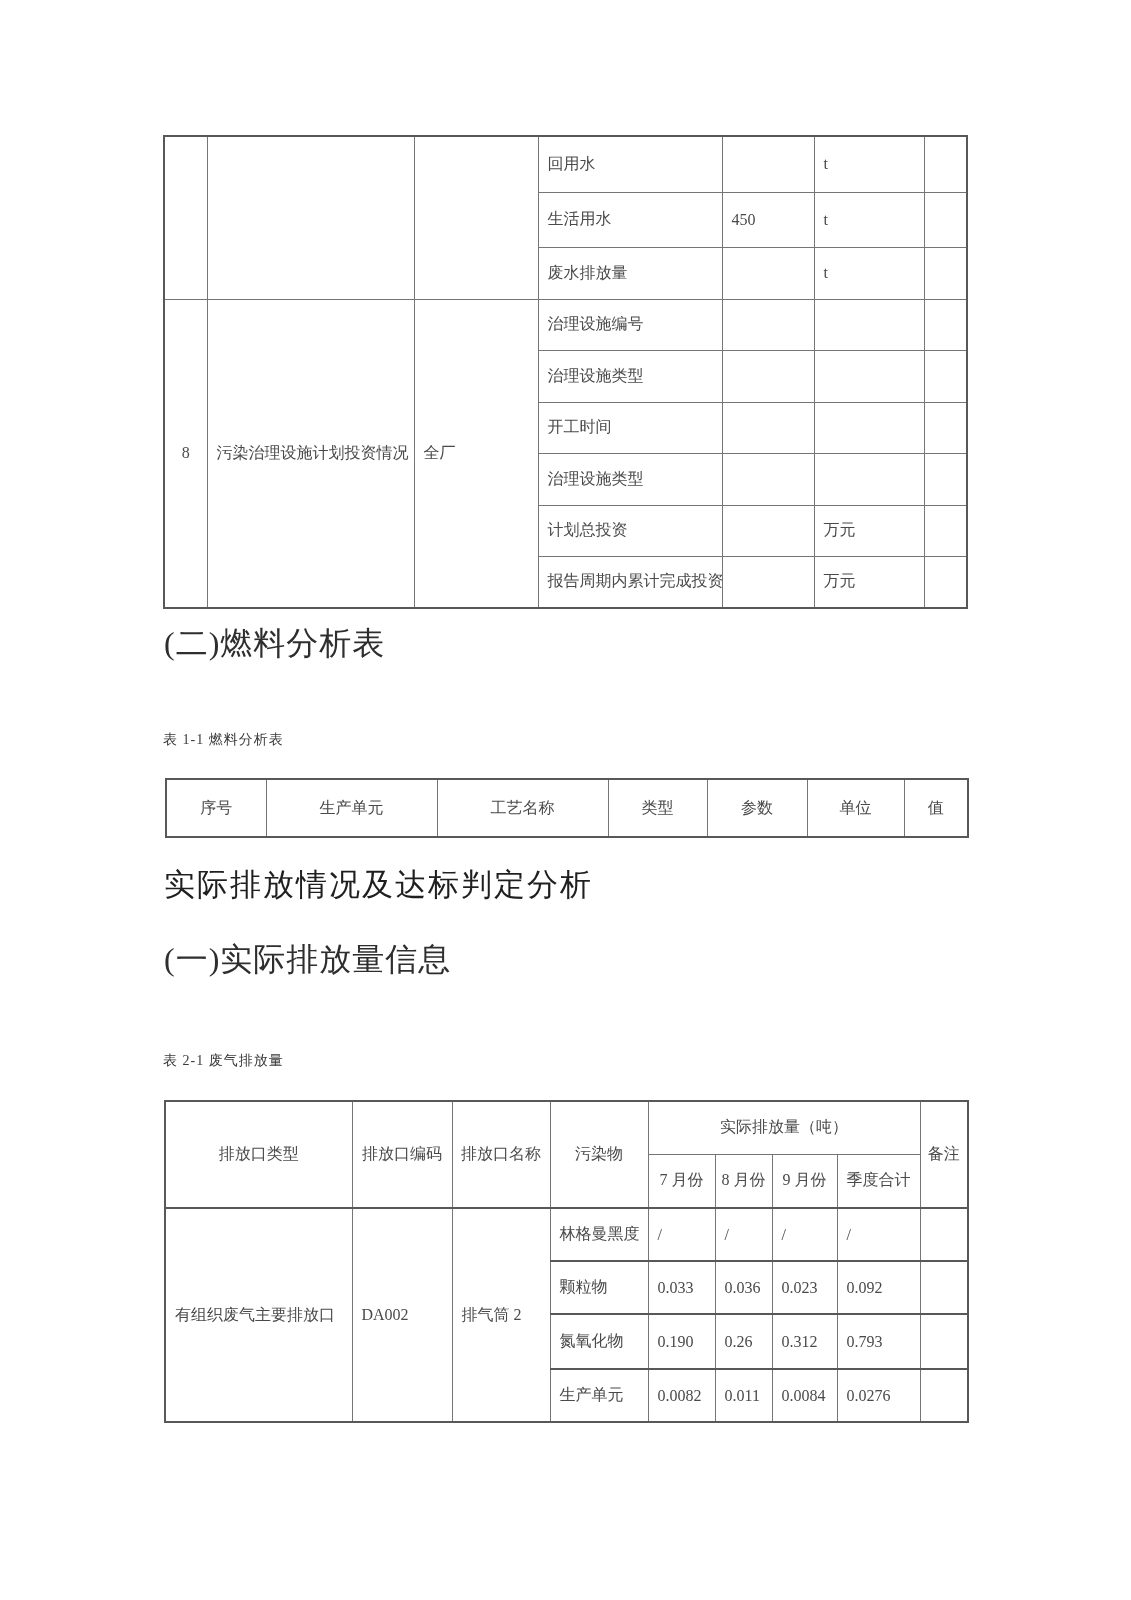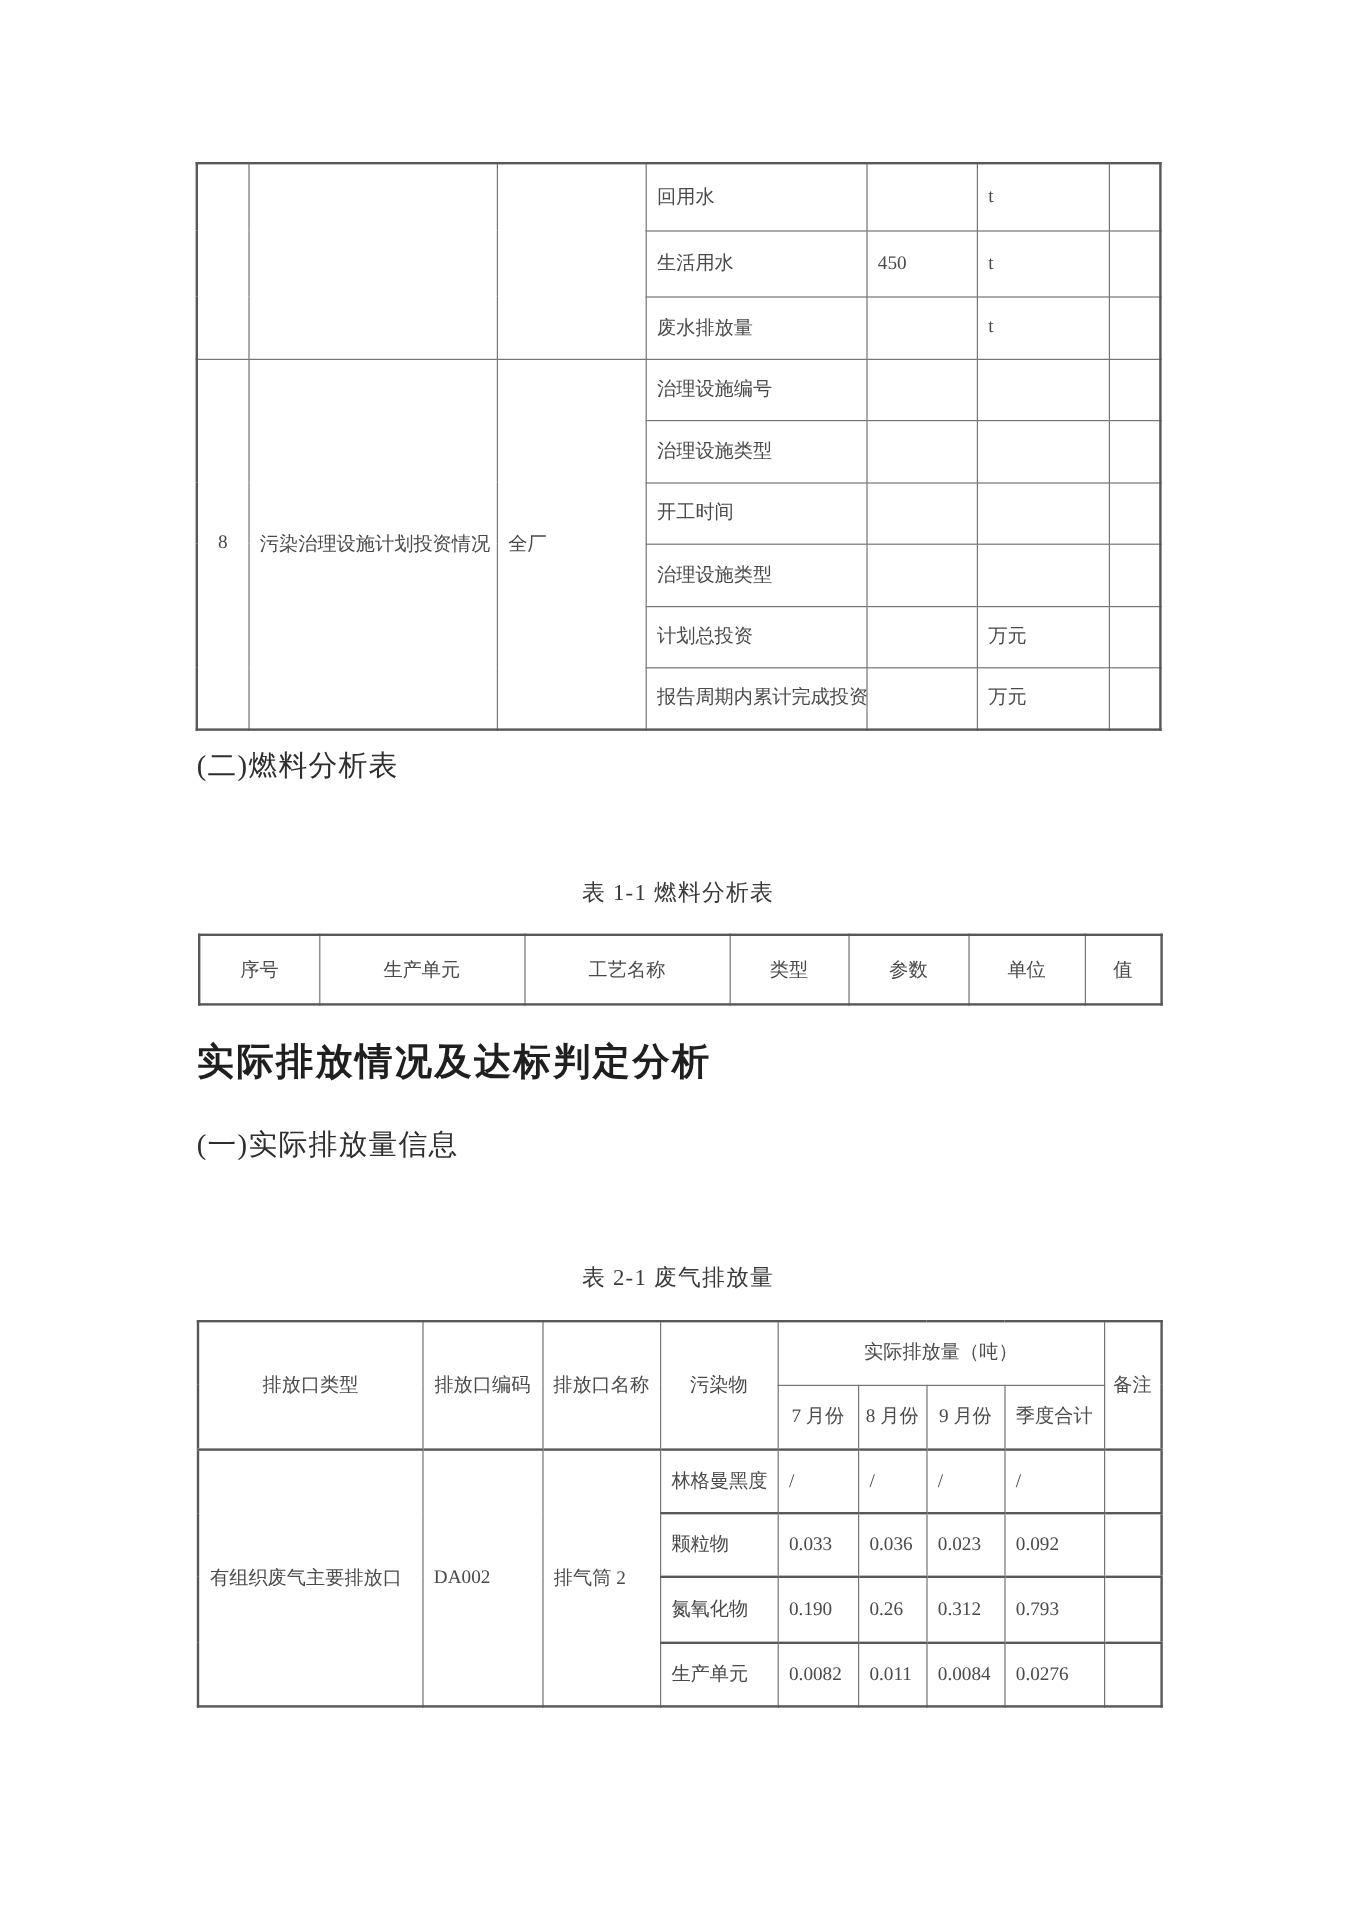--- a/index.html
+++ b/index.html
@@ -19,27 +19,27 @@
     text-align:left;
     padding:0 2px 0 9px;
     overflow:hidden;
     white-space:nowrap;
   }
   .ctr{text-align:center;padding:0 2px;}
   .outer{border:2px solid #585858;}
   
   .t2 tr.dr td{border-top-width:2px;border-top-color:#585858;}
   .heading-sec{
-    font-size:24px;color:#2e2e2e;letter-spacing:1px;text-align:center;
+    font-size:32px;color:#2e2e2e;letter-spacing:1px;text-align:center;
   }
   .caption{
-    font-size:19px;color:#3a3a3a;text-align:center;width:804px;letter-spacing:1px;
+    font-size:14px;color:#3a3a3a;text-align:left;width:804px;letter-spacing:1px;
   }
   .heading-main{
-    font-size:31px;font-weight:bold;color:#1f1f1f;letter-spacing:2px;
+    font-size:31px;font-weight:normal;color:#1f1f1f;letter-spacing:2px;
   }
 </style>
 </head>
 <body>
 
 <table class="abs outer" style="left:163px;top:135px;width:803px;">
   <colgroup>
     <col style="width:43px">
       <col style="width:207px">
       <col style="width:124px">

